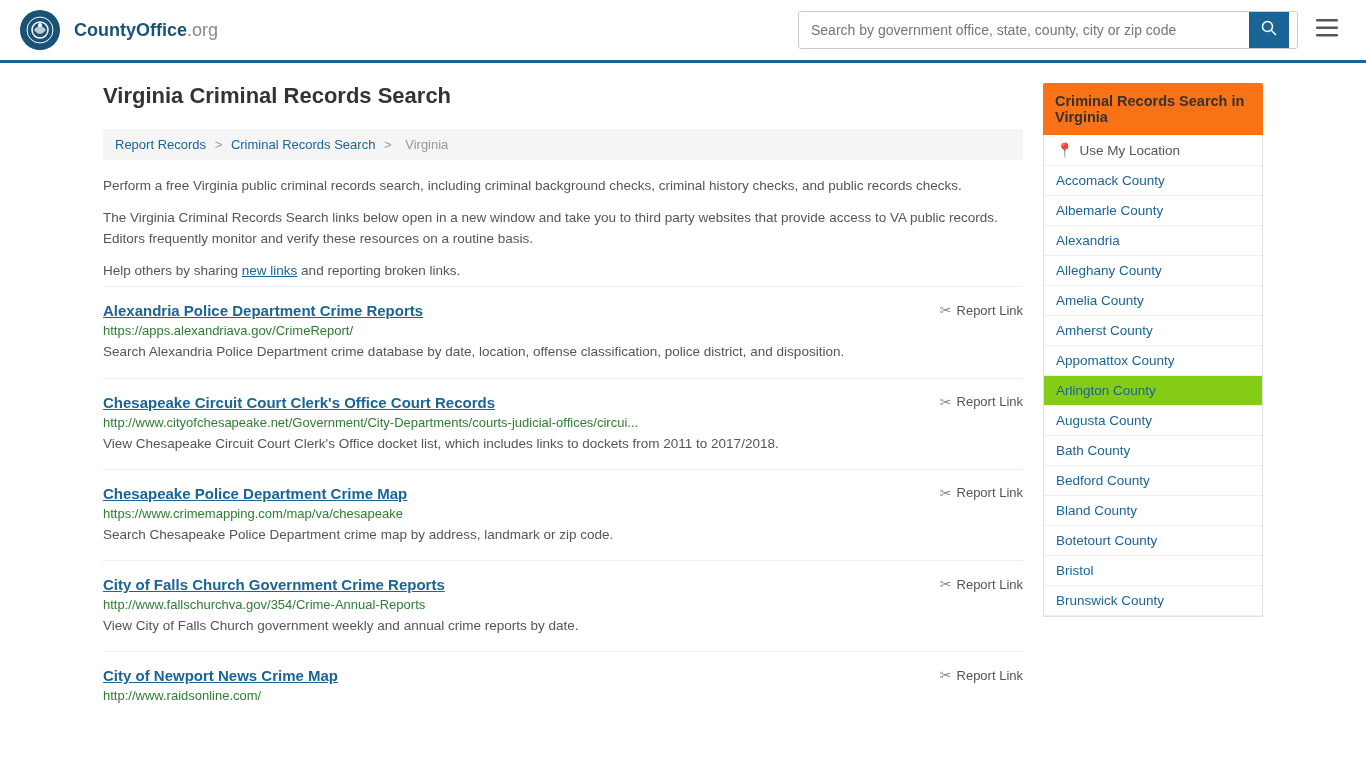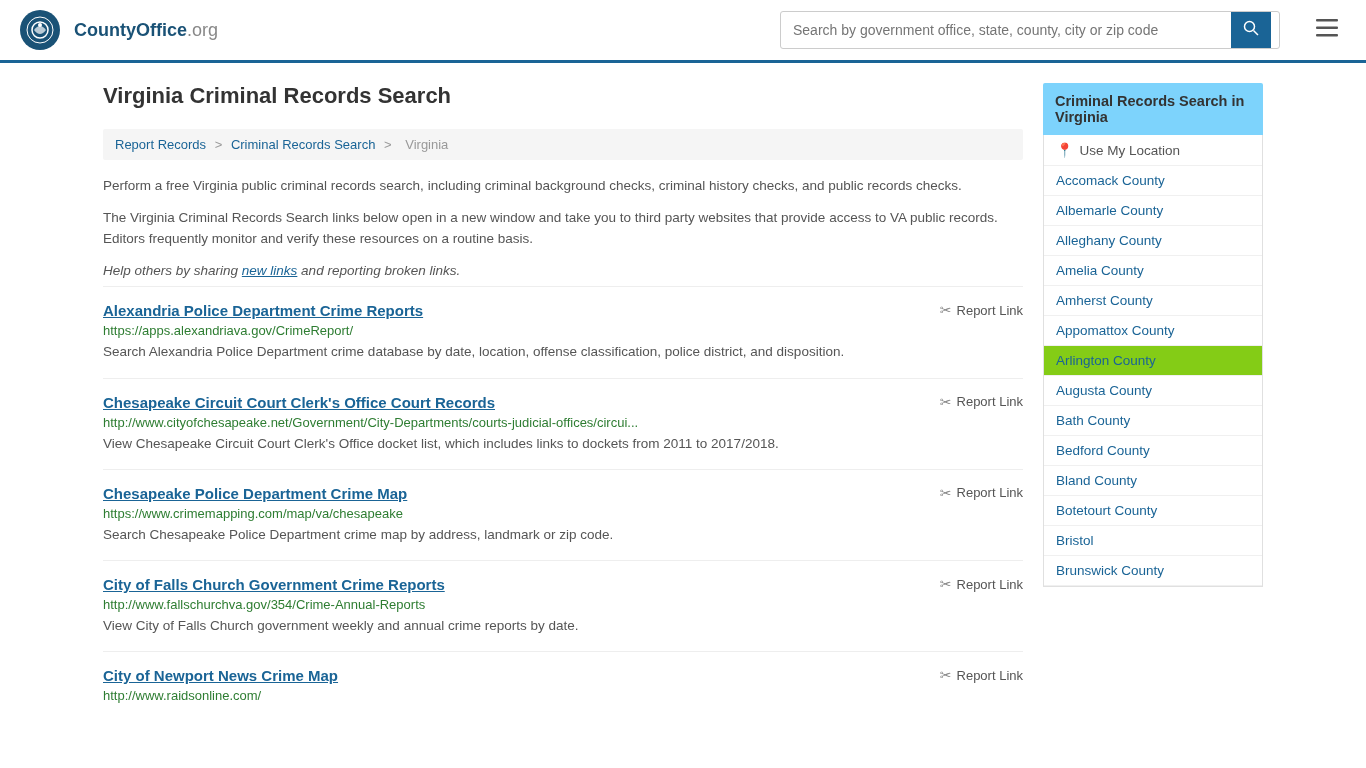--- a/index.html
+++ b/index.html
@@ -36,21 +36,21 @@
       font-weight: bold;
       color: #1a5276;
     }
     .logo-text span {
       color: #888;
       font-weight: normal;
     }
     .header-right {
       display: flex;
       align-items: center;
-      gap: 28px;
+      gap: 10px;
       padding-left: 16px;
     }
     .search-bar {
       display: flex;
       align-items: center;
       border: 1px solid #ccc;
       border-radius: 3px;
       overflow: hidden;
       width: 500px;
     }
@@ -128,21 +128,20 @@
       margin-bottom: 10px;
       font-size: 13.5px;
     }
 
     
     .links-text {
       color: #555;
       font-size: 13.5px;
       margin-bottom: 5px;
       line-height: 1.6;
-      font-style: italic;
     }
     .links-text a {
       color: #1a6496;
       text-decoration: underline;
     }
 
     
     .result-item {
       border-top: 1px solid #eee;
       padding: 15px 0;
@@ -179,21 +178,21 @@
       margin-bottom: 4px;
     }
     .result-desc {
       color: #555;
       font-size: 13.5px;
       line-height: 1.5;
     }
 
     
     .sidebar-title {
-      background: #7dd3fc;
+      background: #f97316;
       padding: 10px 12px;
       font-size: 14.5px;
       font-weight: bold;
       color: #333;
       margin-bottom: 0;
       border-radius: 2px 2px 0 0;
     }
     .sidebar-list {
       border: 1px solid #e0e0e0;
       border-top: none;
@@ -340,20 +339,21 @@
   <div class="sidebar">
     <div class="sidebar-title">Criminal Records Search in Virginia</div>
     <div class="sidebar-list">
       <div class="sidebar-item location">
         <span class="location-icon">📍</span>
         <span>Use My Location</span>
       </div>
       <div id="sidebar-items-container">
           <div class="sidebar-item"><a href="#">Accomack County</a></div>
           <div class="sidebar-item"><a href="#">Albemarle County</a></div>
+          <div class="sidebar-item"><a href="#">Alexandria</a></div>
           <div class="sidebar-item"><a href="#">Alleghany County</a></div>
           <div class="sidebar-item"><a href="#">Amelia County</a></div>
           <div class="sidebar-item"><a href="#">Amherst County</a></div>
           <div class="sidebar-item"><a href="#">Appomattox County</a></div>
           <div class="sidebar-item highlighted"><a href="#">Arlington County</a></div>
           <div class="sidebar-item"><a href="#">Augusta County</a></div>
           <div class="sidebar-item"><a href="#">Bath County</a></div>
           <div class="sidebar-item"><a href="#">Bedford County</a></div>
           <div class="sidebar-item"><a href="#">Bland County</a></div>
           <div class="sidebar-item"><a href="#">Botetourt County</a></div>

